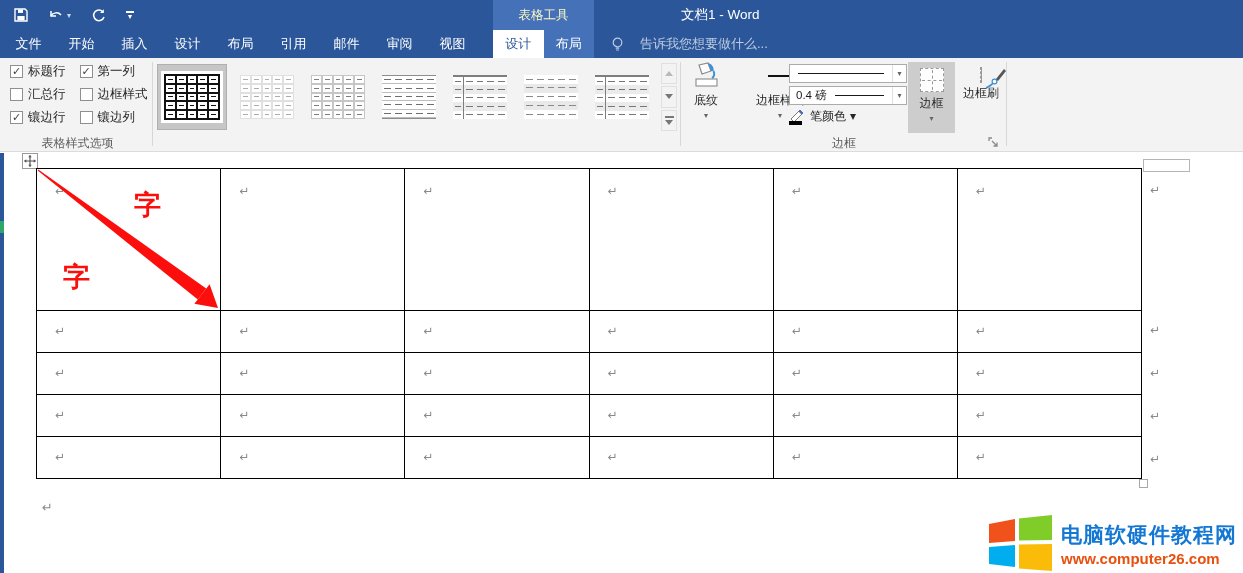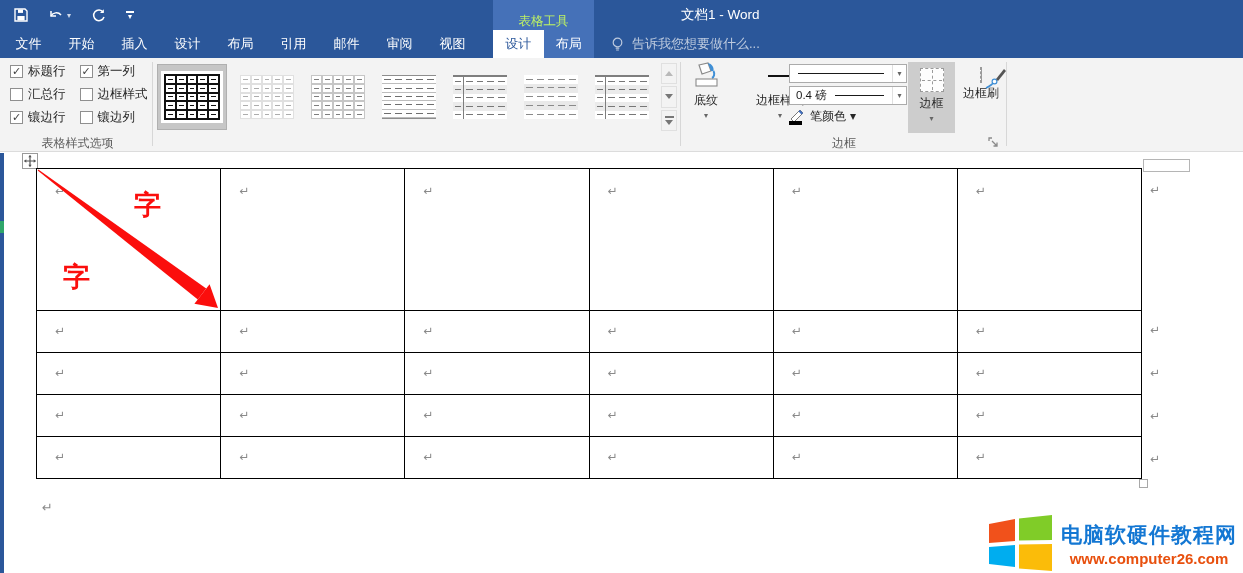--- a/index.html
+++ b/index.html
@@ -6,31 +6,31 @@
   *{box-sizing:border-box;font-family:"Liberation Sans","DejaVu Sans",sans-serif;}
   #app{position:relative;width:1243px;height:573px;overflow:hidden;background:#fff;}
 
   
   .titlebar{position:absolute;left:0;top:0;width:1243px;height:30px;background:#2b579a;color:#fff;}
   .qat{position:absolute;left:14px;top:4px;display:flex;align-items:center;gap:20px;height:22px;}
   .qat .qbtn{display:flex;align-items:center;color:#fff;cursor:default;}
   .qat svg{display:block;}
   .dd-mini{font-size:8px;color:#cfd9ea;margin-left:3px;}
   .ctx-block{position:absolute;left:493px;top:0;width:101px;height:30px;background:#4571b8;
-             display:flex;align-items:flex-end;justify-content:center;font-size:12.5px;color:#bef264;}
+             display:flex;align-items:center;justify-content:center;font-size:12.5px;color:#fef9c3;}
   .doc-title{position:absolute;left:681px;top:0;height:30px;display:flex;align-items:center;font-size:13.5px;color:#fff;}
 
   
   .menubar{position:absolute;left:0;top:30px;width:1243px;height:28px;background:#2b579a;}
   .tabs{position:absolute;left:2px;top:0;height:28px;display:flex;}
   .tab{height:28px;display:flex;align-items:center;padding:0 13.5px;font-size:13px;color:#fff;cursor:default;}
   .ctx-tabs{position:absolute;left:493px;top:0;width:101px;height:28px;background:#4571b8;display:flex;}
   .ctx-tab{flex:1;height:28px;display:flex;align-items:center;justify-content:center;font-size:13px;color:#fff;}
   .ctx-tab.active{background:#fff;color:#2b579a;}
-  .tellme{position:absolute;left:611px;top:0;height:28px;display:flex;align-items:center;gap:8px;font-size:13px;color:#bdcade;}
+  .tellme{position:absolute;left:611px;top:0;height:28px;display:flex;align-items:center;gap:16px;font-size:13px;color:#bdcade;}
 
   
   .ribbon{position:absolute;left:0;top:58px;width:1243px;height:94px;background:#f3f3f3;border-bottom:1px solid #dcdcdc;}
   .vsep{position:absolute;top:4px;height:84px;width:1px;background:#d7d7d7;}
   .grp-label{position:absolute;top:77px;font-size:12px;color:#5d5d5d;text-align:center;}
 
   
   .chk-cols{position:absolute;left:10px;top:6px;display:flex;gap:14px;}
   .chk-col{display:flex;flex-direction:column;gap:8px;}
   .chk-row{display:flex;align-items:center;gap:5px;font-size:12.5px;color:#252525;height:15px;}
@@ -106,21 +106,21 @@
   .rowend{position:absolute;font-size:12px;color:#8a8a8a;line-height:1;}
   .cell1-overlay{position:absolute;left:37px;top:16px;width:184px;height:142px;pointer-events:none;}
   .hanzi{position:absolute;color:#fb0e0c;font-size:27px;font-weight:bold;line-height:1;}
   .hanzi.top{left:97px;top:23px;}
   .hanzi.bottom{left:26px;top:95px;}
   .resize-handle{position:absolute;left:1139px;top:326px;width:9px;height:9px;border:1px solid #a8a8a8;background:#fff;}
   .after-mark{position:absolute;left:42px;top:347px;font-size:13px;color:#8a8a8a;}
 
   
   .watermark{position:absolute;right:6px;bottom:1px;display:flex;align-items:center;gap:8px;}
-  .wm-text{display:flex;flex-direction:column;align-items:center;}
+  .wm-text{display:flex;flex-direction:column;align-items:flex-start;}
   .wm-name{font-size:21px;font-weight:bold;color:#1377d3;letter-spacing:1px;}
   .wm-url{font-size:15px;font-weight:bold;color:#e8500e;margin-top:1px;}
 </style>
 </head>
 <body>
 
 <div id="app">
 
   <div class="titlebar">
     <div class="qat">

